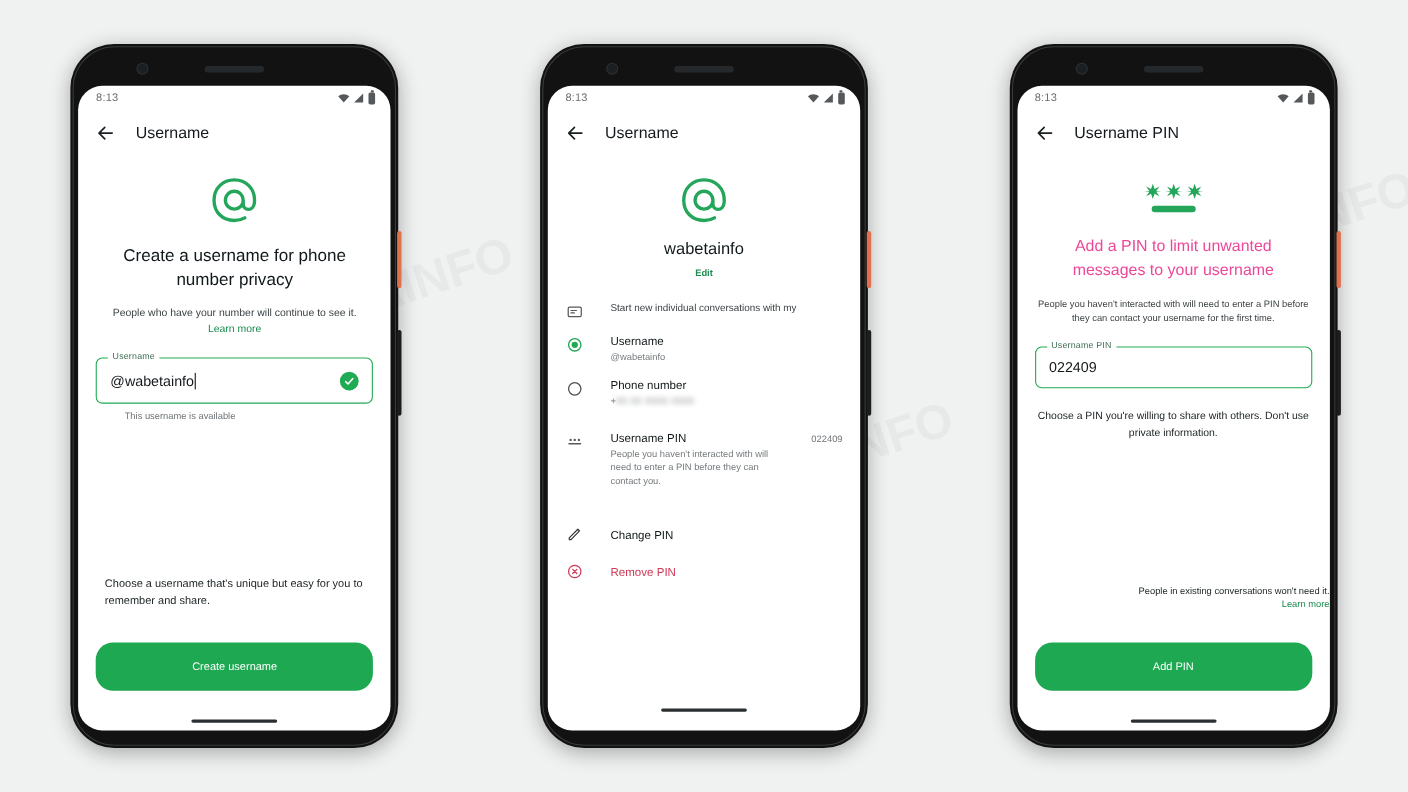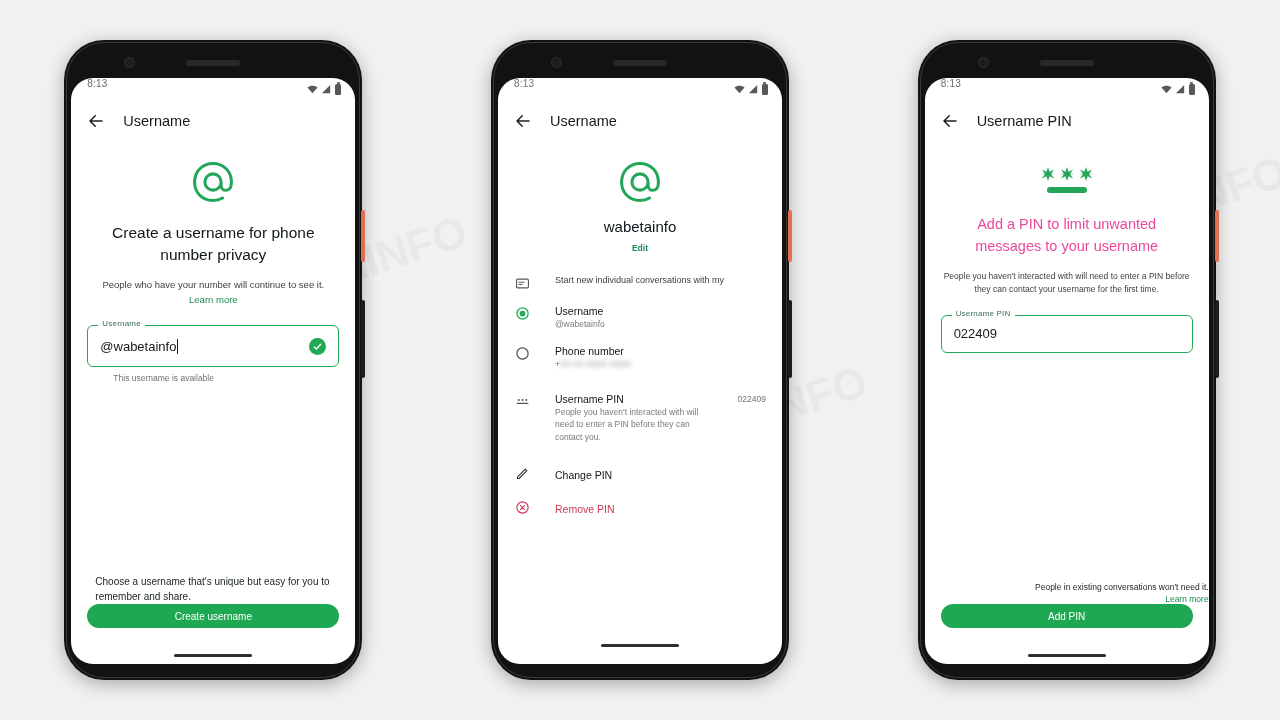--- a/index.html
+++ b/index.html
@@ -67,21 +67,21 @@
     margin-top: 30px;
     height: calc(100% - 38px);
     background: #ffffff;
     border-radius: 22px;
     overflow: hidden;
     display: flex; flex-direction: column;
   }
 
   .statusbar {
     height: 22px; flex: 0 0 22px;
-    display: flex; justify-content: space-between;
+    display: flex; align-items: center; justify-content: space-between;
     padding: 0 14px 0 16px;
   }
   .clock { font-size: 10px; color: #6b6f72; letter-spacing: .2px; }
   .sysicons { display: flex; align-items: center; gap: 3px; }
   .ic-wifi, .ic-sig { display: block; }
   .ic-batt {
     width: 6px; height: 11px; border-radius: 1.5px;
     background: #55595c; position: relative;
   }
   .ic-batt::before {
@@ -142,22 +142,22 @@
     background: #1faa53; display: flex; align-items: center; justify-content: center;
     flex: 0 0 17px;
   }
   .helper { font-size: 8.5px; color: #6d7275; margin: 6px 0 0 26px; }
 
   .footer-note {
     font-size: 10px; line-height: 1.5; color: #20272a;
     padding: 0 24px;
   }
   .cta {
-    margin: 0 16px 0;
-    height: 24px; border-radius: 16px;
+    margin: 30px 16px 0;
+    height: 44px; border-radius: 16px;
     background: #1da851; color: #fff;
     border: none; cursor: pointer;
     font-size: 10px; font-family: inherit;
     display: flex; align-items: center; justify-content: center;
   }
   .spacer { flex: 1 1 auto; }
 
   
   .uname-big {
     text-align: center; font-size: 15px; color: #10181b; margin-top: 10px;
@@ -371,21 +371,21 @@
                   <path d="M3.5 15h17" stroke="#55595c" stroke-width="2" stroke-linecap="round"></path>
                 </svg>
             </span>
             <span class="row-body">
               <span class="row-head" style="display:block">Username PIN</span>
               <span class="row-sub" style="display:block">People you haven't interacted with will need to enter a PIN before they can contact you.</span>
             </span>
             <span class="row-trail">022409</span>
           </div>
 
-          <div class="row" style="margin-top:21px">
+          <div class="row" style="margin-top:33px">
             <span class="row-ic">
               <svg width="15" height="15" viewBox="0 0 24 24">
                   <path d="M4 17.5 16.5 5l2.5 2.5L6.5 20H4z" fill="none" stroke="#2b3033" stroke-width="1.7" stroke-linejoin="round"></path>
                 </svg>
             </span>
             <span class="row-body">
               <span class="row-head">Change PIN</span>
             </span>
           </div>
 
@@ -461,20 +461,21 @@
         <div class="h1-pin">Add a PIN to limit unwanted messages to your username</div>
         <div class="sub3">People you haven't interacted with will need to enter a PIN before they can contact your username for the first time.</div>
 
         <div class="field-wrap">
           <span class="field-label">Username PIN</span>
           <div class="field field3">
             <span class="field-value">022409</span>
           </div>
         </div>
 
+        <div class="note3">Choose a PIN you're willing to share with others. Don't use private information.</div>
 
         <div class="spacer"></div>
 
         <div class="bottom-note">
           <span>People in existing conversations won't need it.</span>
           <span class="link">Learn more</span>
         </div>
 
         <button class="cta">Add PIN</button>
 

